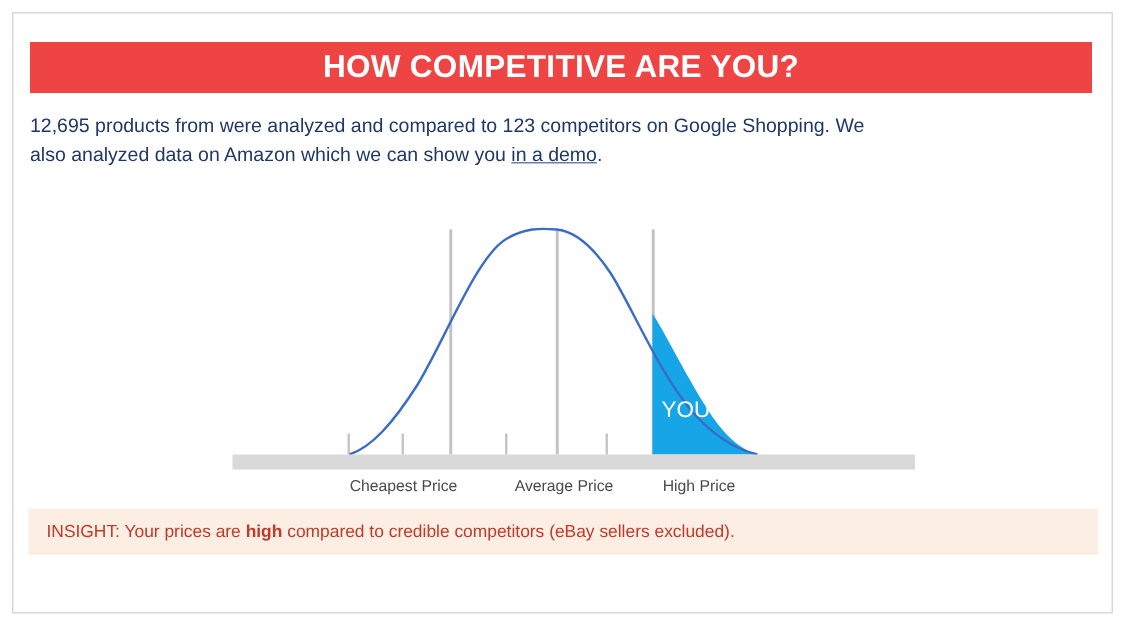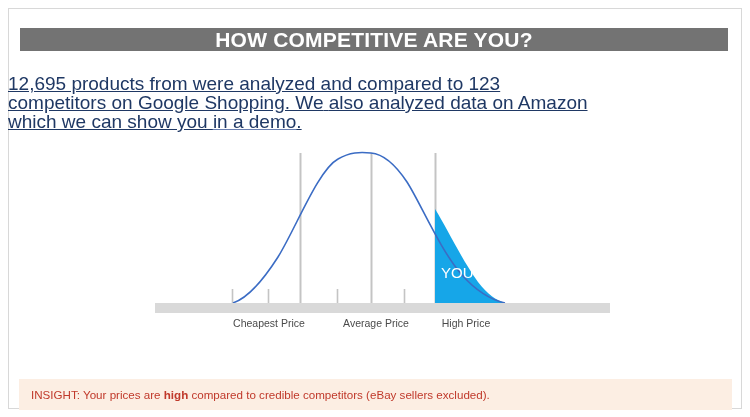--- a/index.html
+++ b/index.html
@@ -29,44 +29,43 @@
     box-sizing: border-box;
     background: #ffffff;
   }
 
   
   .banner {
     position: absolute;
     left: 20px;
     top: 28px;
     width: 708px;
-    height: 23px;
-    background: #737373;
+    height: 34px;
+    background: #ef4444;
     display: flex;
     align-items: center;
     justify-content: center;
   }
   .banner-title {
     color: #ffffff;
     font-size: 21px;
     font-weight: bold;
     letter-spacing: 0.2px;
     white-space: nowrap;
   }
 
   
   .intro {
     position: absolute;
-    left: 8px;
+    left: 20px;
     top: 74px;
     width: 580px;
-    font-size: 19px;
+    font-size: 13px;
     line-height: 19px;
     color: #1f3864;
-    text-decoration: underline;
   }
   .intro .link {
     color: #1f3864;
     text-decoration: underline;
     text-decoration-color: #6a7fb0;
   }
 
   
   .chart {
     position: absolute;
@@ -76,21 +75,21 @@
     height: 210px;
   }
   .chart svg {
     display: block;
   }
 
   
   .insight {
     position: absolute;
     left: 19px;
-    top: 379px;
+    top: 339px;
     width: 713px;
     height: 31px;
     background: #fceee3;
     display: flex;
     align-items: center;
     box-sizing: border-box;
     padding-left: 12px;
   }
   .insight-text {
     font-size: 11.6px;

